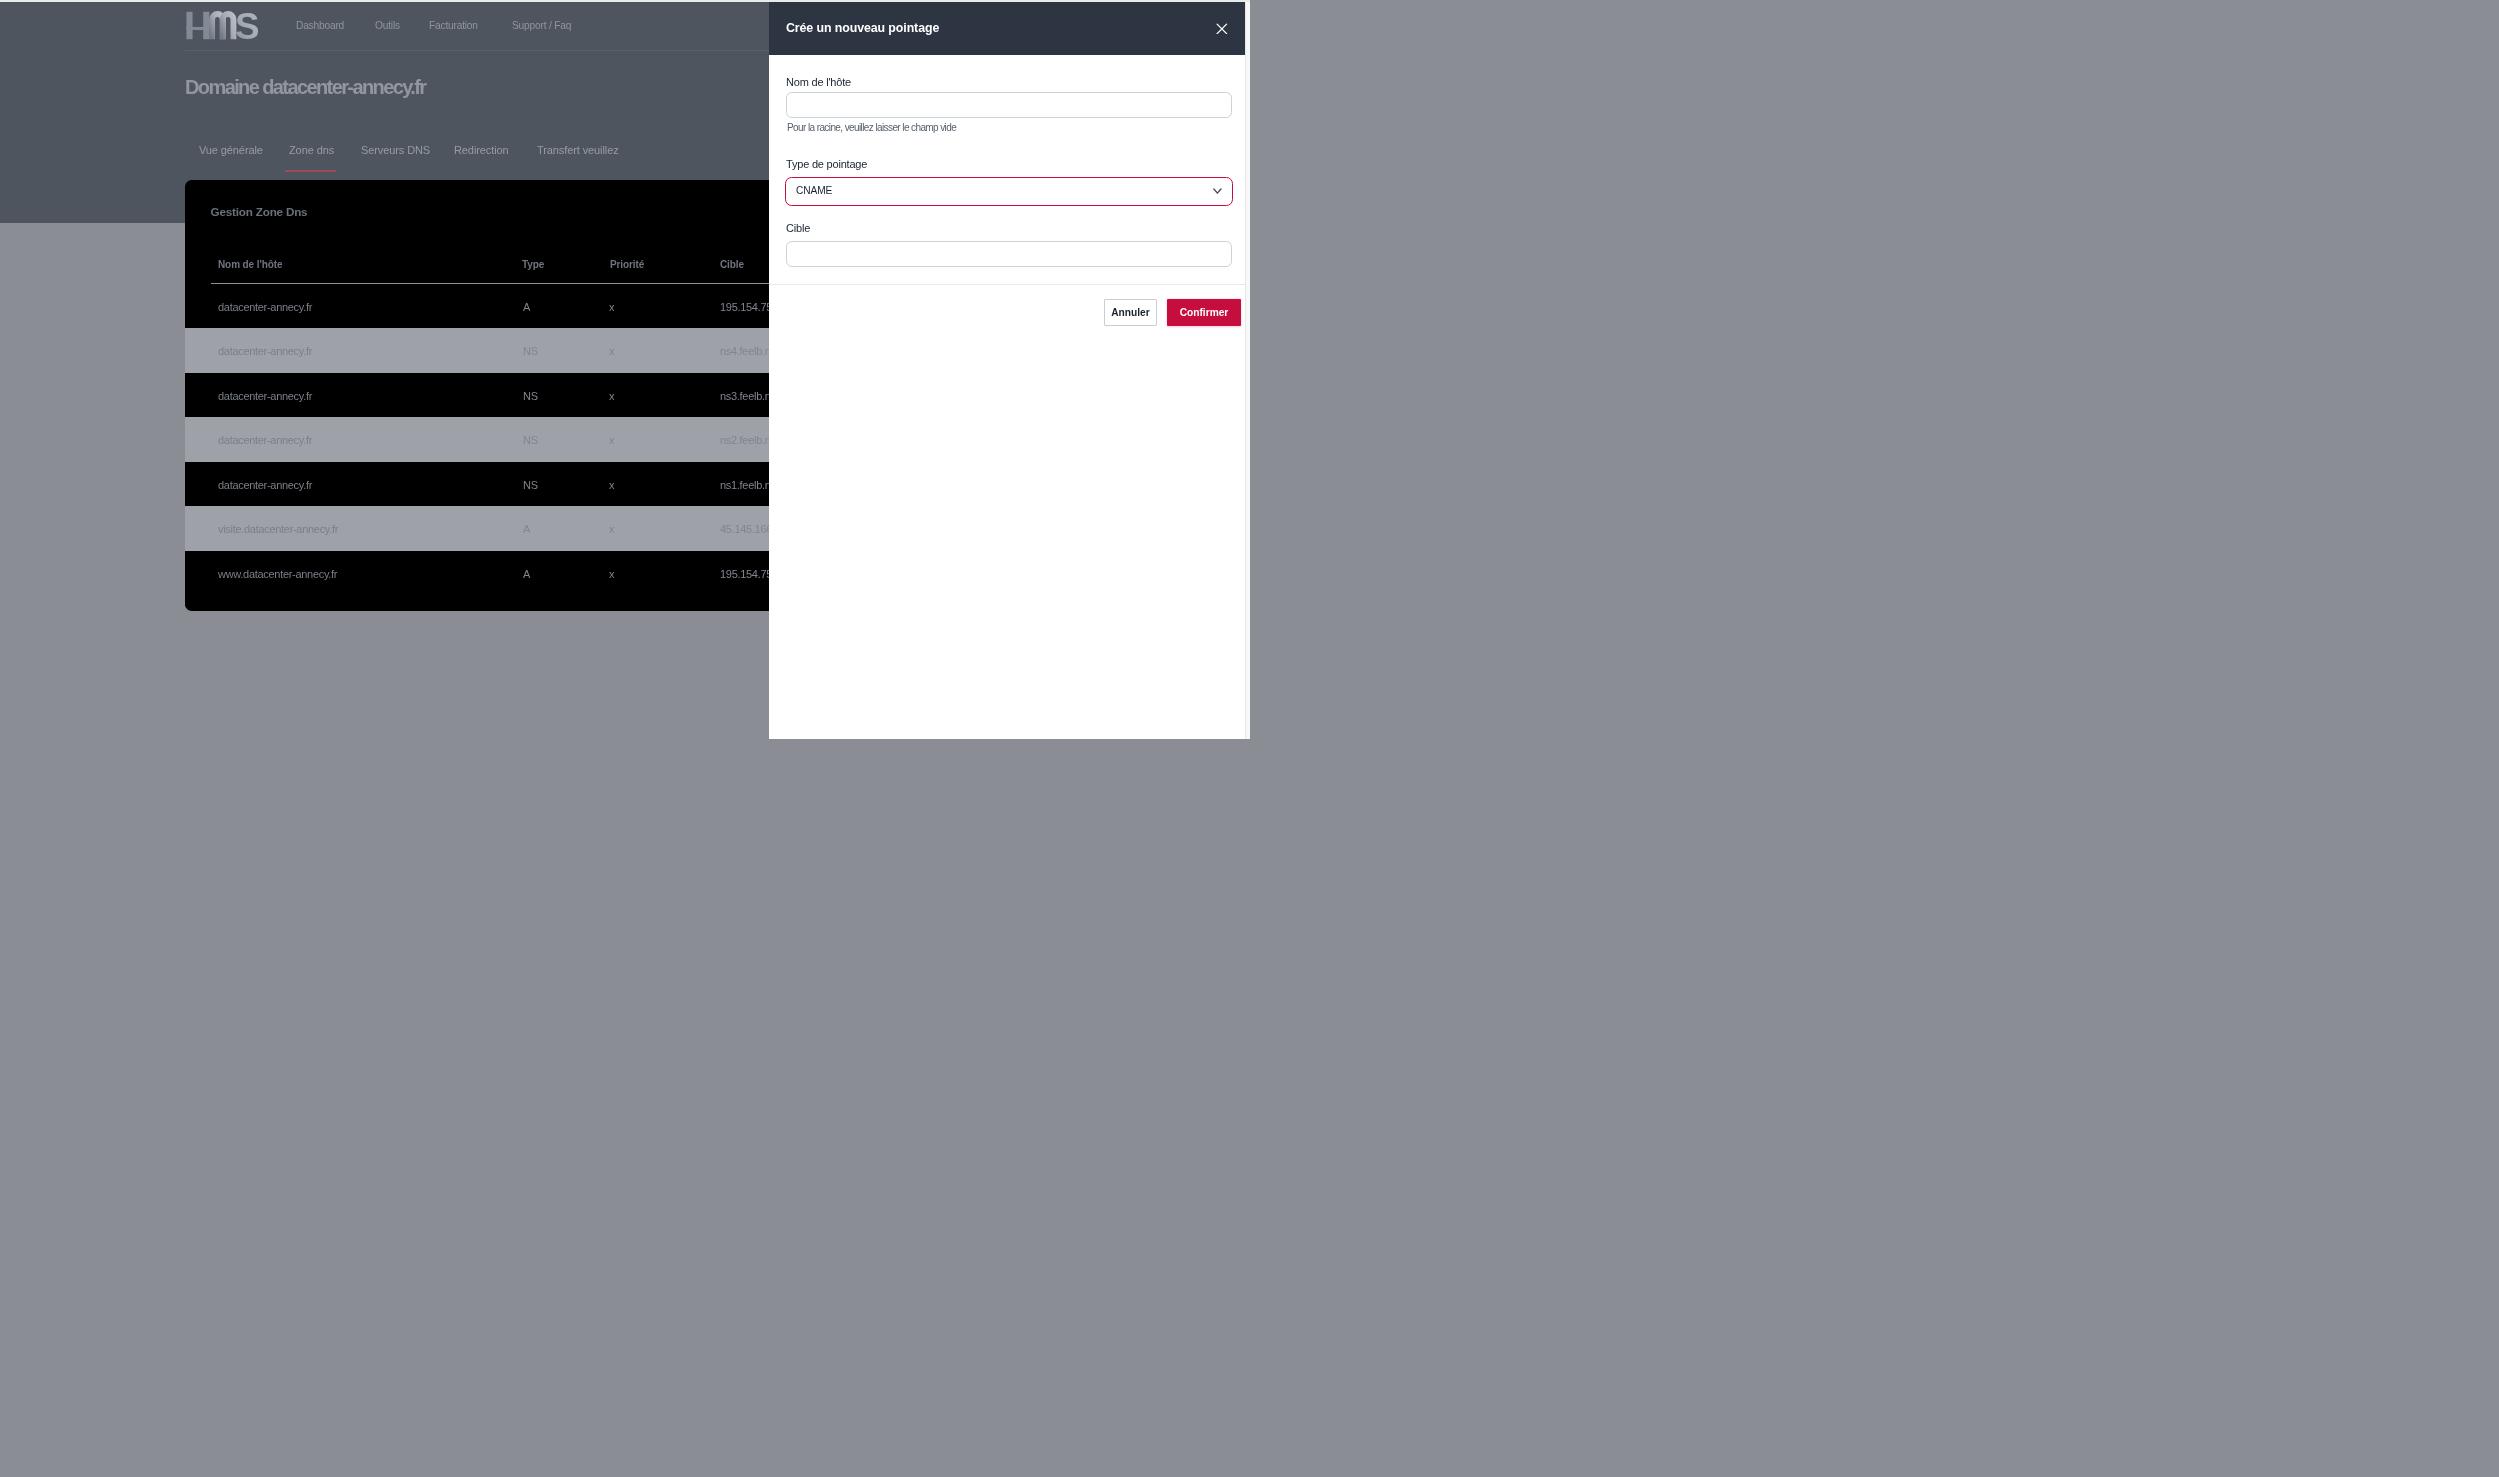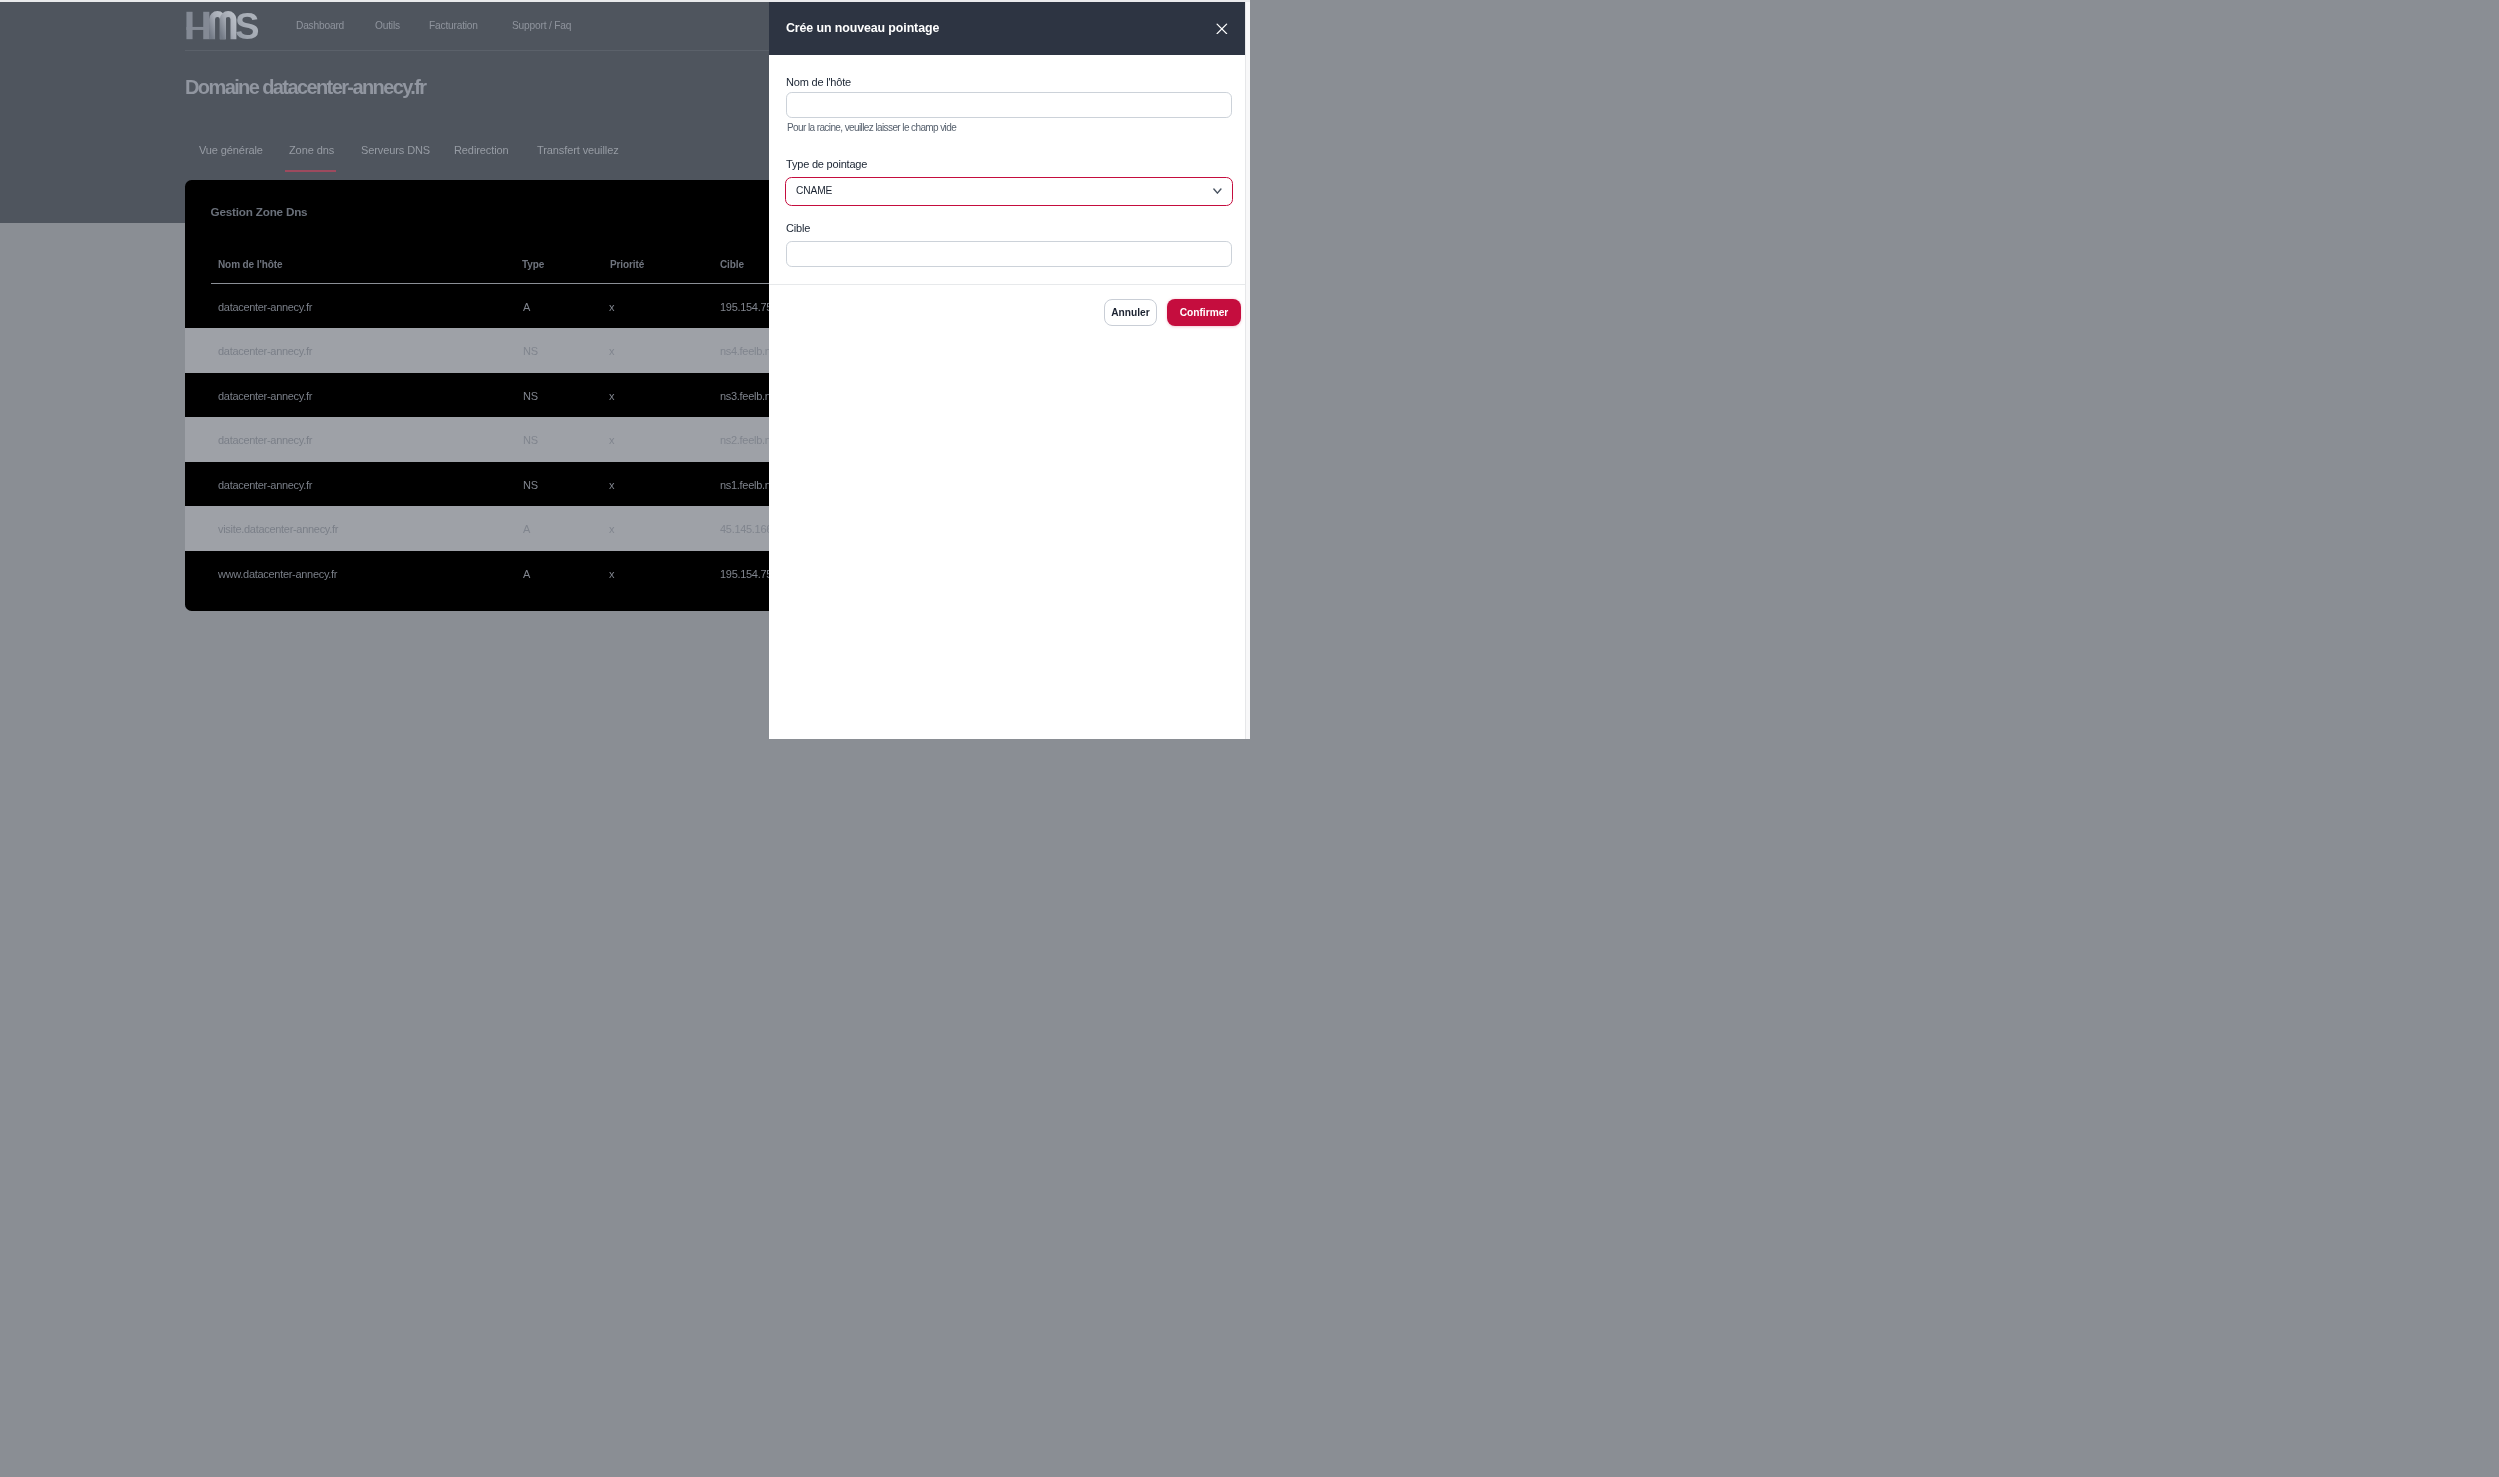--- a/index.html
+++ b/index.html
@@ -28,21 +28,21 @@
   
   #drawer { left:769px; top:0; width:481px; height:739px; background:#ffffff; }
   #dhead { left:769px; top:0; width:481px; height:55px; background:#2d3442; }
   #dtitle { left:786px; top:22px; font-size:12.4px; font-weight:700; color:#ffffff; letter-spacing:-0.1px; line-height:12.4px; }
   .lbl { left:786px; font-size:11px; color:#202a38; letter-spacing:-0.2px; line-height:11px; }
   .inp { left:786px; width:446px; background:#fff; border:0.7px solid #ccd2d9; border-radius:5.8px; }
   #helper { left:787px; top:123px; font-size:10px; color:#57616e; letter-spacing:-0.6px; line-height:9.5px; }
   #sel { left:785px; top:177px; width:448px; height:29px; border:1.8px solid #c50d3e; border-radius:6.6px; background:#fff; }
   #selval { left:796px; top:186px; font-size:10.2px; color:#1a2330; letter-spacing:-0.1px; line-height:10.2px; }
   #divider { left:769px; top:284px; width:476px; height:0.7px; background:#e7e9eb; }
-  .btn { top:299px; height:27px; border-radius:8px; font-size:10.2px; font-weight:700; display:flex; align-items:center; justify-content:center; }
+  .btn { top:299px; height:27px; border-radius:1px; font-size:10.2px; font-weight:700; display:flex; align-items:center; justify-content:center; }
   #btncancel { left:1104px; width:53px; background:#fff; border:0.7px solid #c9ced6; color:#1b2230; }
   #btnok { left:1167px; width:74px; background:#c50d3e; color:#fff; box-shadow:0 0.7px 2.9px rgba(197,13,62,0.22); }
   #scrollbar { left:1245px; top:0; width:5.1px; height:739px; background:#f8f8f9; border-left:0.7px solid #e6e7e9; z-index:40; }
   #topstrip { left:0; top:0; width:1250px; height:1.5px; background:#e9eaec; z-index:50; }
 </style>
 </head>
 <body>
 
   <div class="abs" id="hdrband"></div>
   <div class="abs" id="navline"></div>

